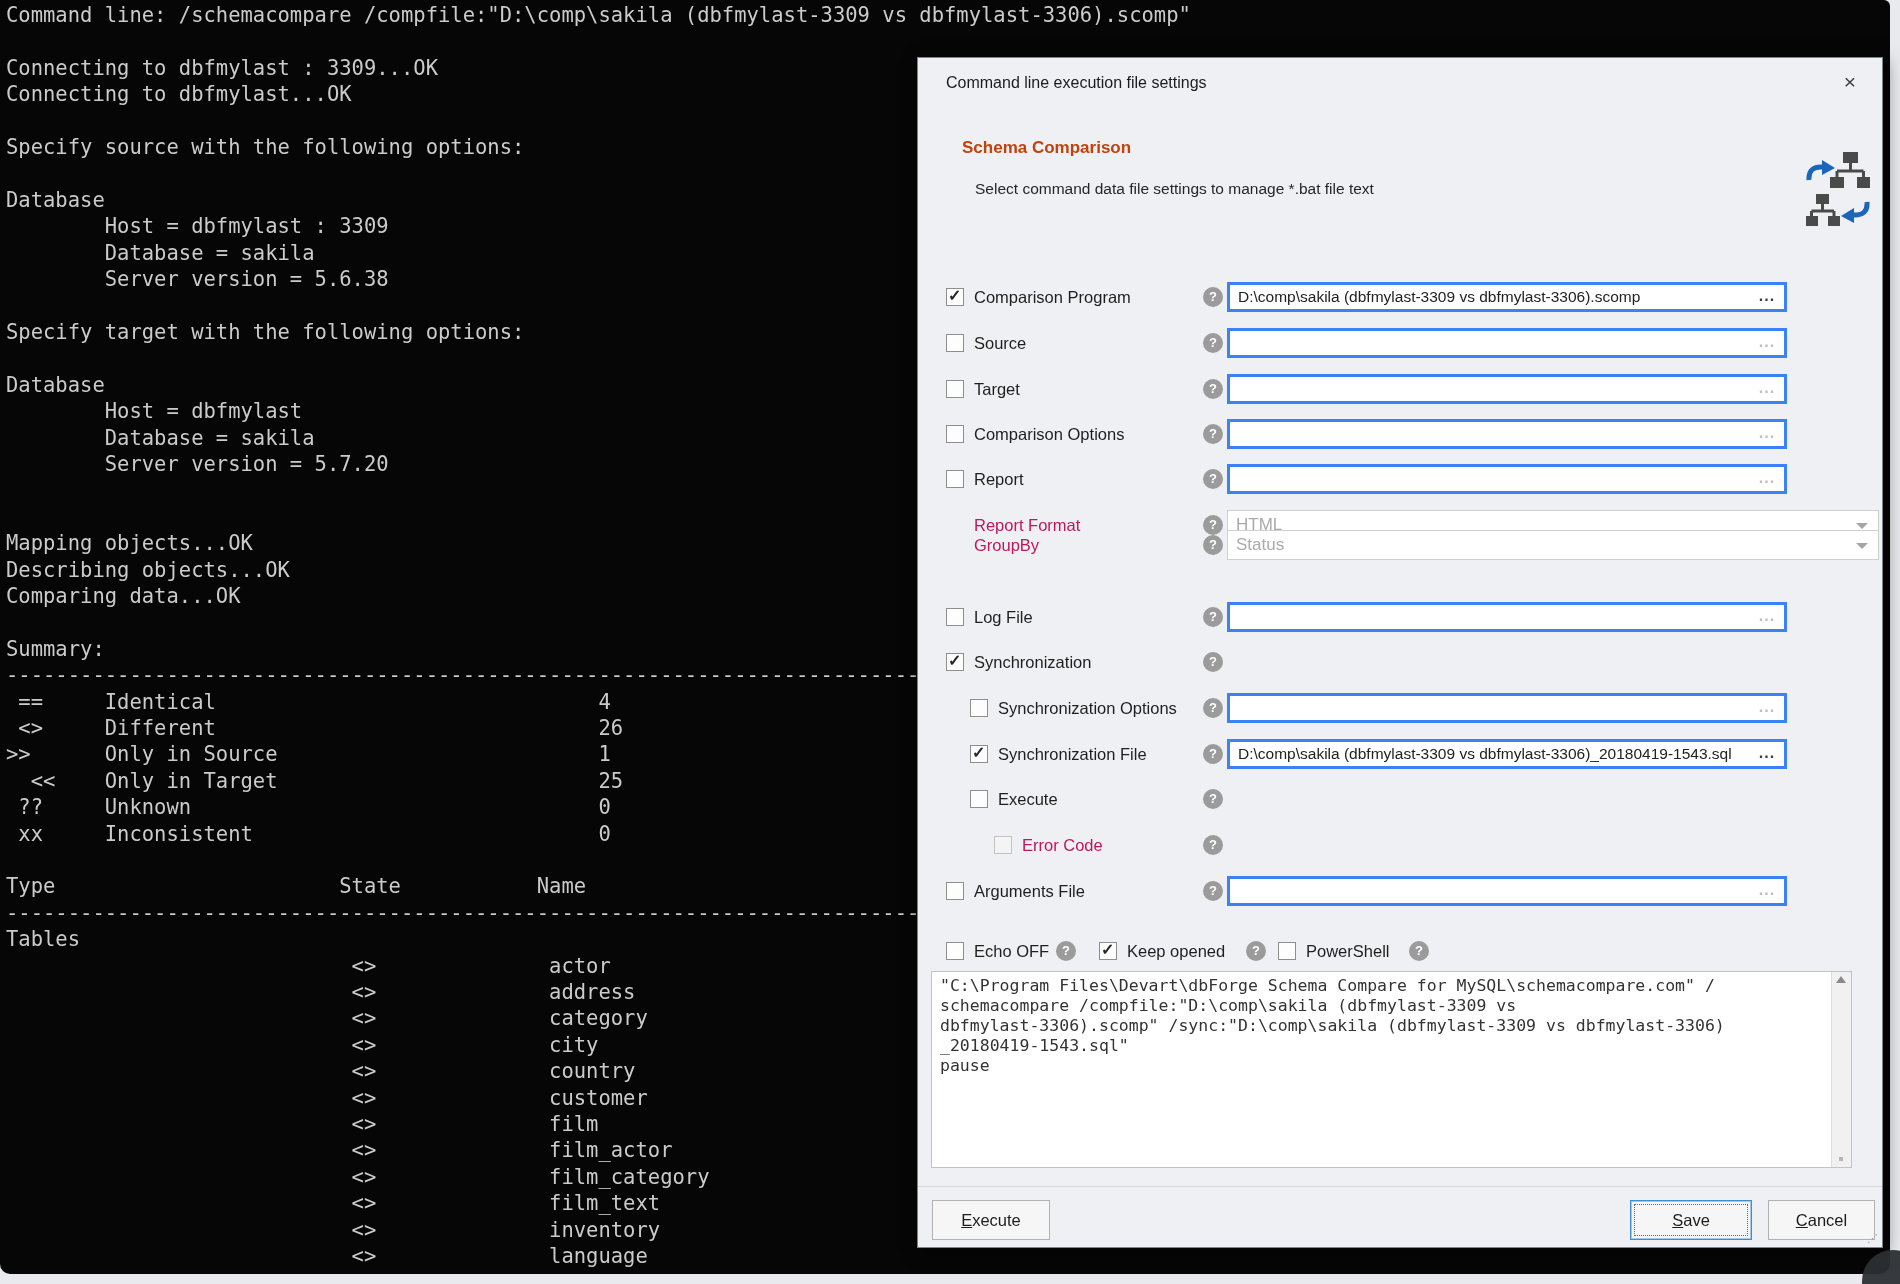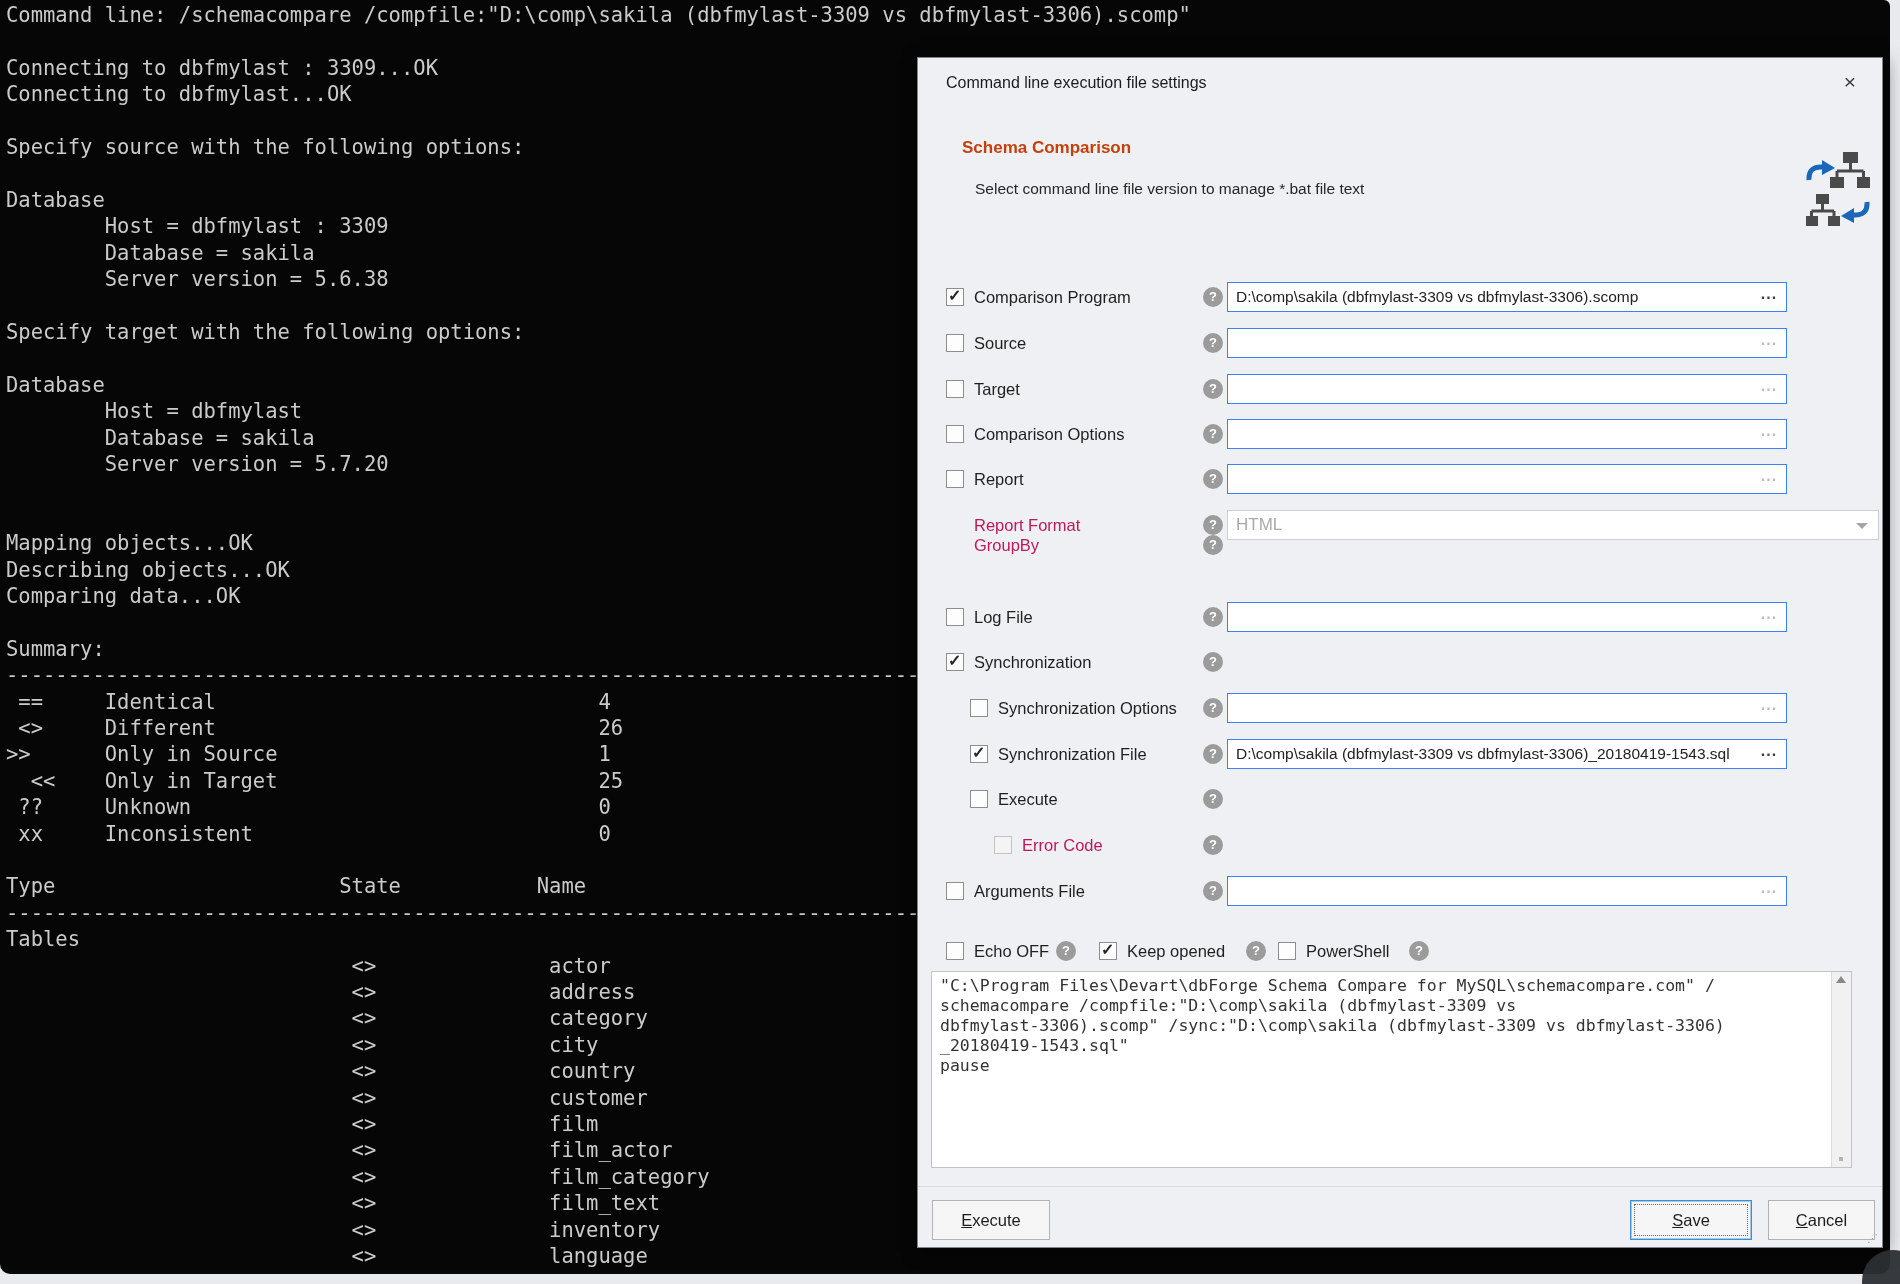--- a/index.html
+++ b/index.html
@@ -26,21 +26,21 @@
       box-sizing:border-box;}
   .cb.checked::after{content:"\2713";position:absolute;left:1px;top:-3px;font-size:16px;
       font-weight:bold;color:#252525;}
   .cb.disabled{border-color:#c3c3c3;background:#f4f4f4;}
   .lbl{position:absolute;top:0;line-height:32px;font-size:16.5px;color:#1f1f1f;white-space:nowrap;}
   .lbl.disabled{color:#be185d;}
   .help{position:absolute;left:285px;top:6px;width:20px;height:20px;border-radius:50%;
         background:#9b9b9b;color:#ffffff;font-size:13px;font-weight:bold;text-align:center;
         line-height:20px;}
   .field{position:absolute;left:309px;top:1px;width:560px;height:30px;background:#ffffff;
-         border:1px solid #3b82f6;box-sizing:border-box;}
+         border:3px solid #3b82f6;box-sizing:border-box;}
   .field input{position:absolute;left:0;top:0;width:100%;height:100%;border:none;outline:none;
          background:transparent;font-family:"Liberation Sans",sans-serif;font-size:15.5px;
          color:#222222;padding:0 30px 0 8px;box-sizing:border-box;}
   .browse{position:absolute;right:4px;top:2px;width:26px;height:24px;text-align:center;
           line-height:18px;font-size:16px;font-weight:bold;color:#3c3c3c;letter-spacing:1px;}
   .browse.gray{color:#bdbdbd;}
   .selbox{position:absolute;left:309px;top:1px;width:652px;height:30px;background:#ffffff;
           border:1px solid #cfcfcf;box-sizing:border-box;}
   .selbox .val{position:absolute;left:8px;top:0;line-height:28px;font-size:17px;color:#ababab;}
   .selbox .arrow{position:absolute;right:10px;top:12px;width:0;height:0;
@@ -125,21 +125,21 @@
                             &lt;&gt;              inventory
                             &lt;&gt;              language
                             &lt;&gt;              payment</pre>
   </div>
 
   <div id="dialog">
     <div class="dlg-title">Command line execution file settings</div>
     <div class="dlg-close">×</div>
 
     <div class="sec-title">Schema Comparison</div>
-    <div class="sec-sub">Select command line file version to manage *.bat file text</div>
+    <div class="sec-sub">Select command data file settings to manage *.bat file text</div>
 
     <svg class="cmp-icon" width="64" height="84" viewBox="0 0 64 84">
       <g fill="#4a4a4a">
         <rect x="37" y="2" width="15" height="11"></rect>
         <rect x="24" y="27" width="14" height="11"></rect>
         <rect x="51" y="27" width="13" height="11"></rect>
       </g>
       <path d="M44.5 13 V21 M31 21 H57.5 M31 21 V27 M57.5 21 V27" stroke="#4a4a4a" stroke-width="3" fill="none"></path>
       <g fill="#4a4a4a">
         <rect x="10" y="44" width="13" height="10"></rect>
@@ -208,20 +208,24 @@
       <span class="help">?</span>
       <span class="selbox">
         <span class="val">HTML</span>
         <span class="arrow"></span>
       </span>
     </div>
 
     <div class="row" style="top:471px">
       <span class="lbl disabled" style="left:56px">GroupBy</span>
       <span class="help">?</span>
+      <span class="selbox">
+        <span class="val">Status</span>
+        <span class="arrow"></span>
+      </span>
     </div>
 
     <div class="row" style="top:543px">
       <span class="cb" style="left:28px"></span>
       <span class="lbl" style="left:56px">Log File</span>
       <span class="help">?</span>
       <span class="field">
         <input style="">
         <span class="browse gray">...</span>
       </span>

